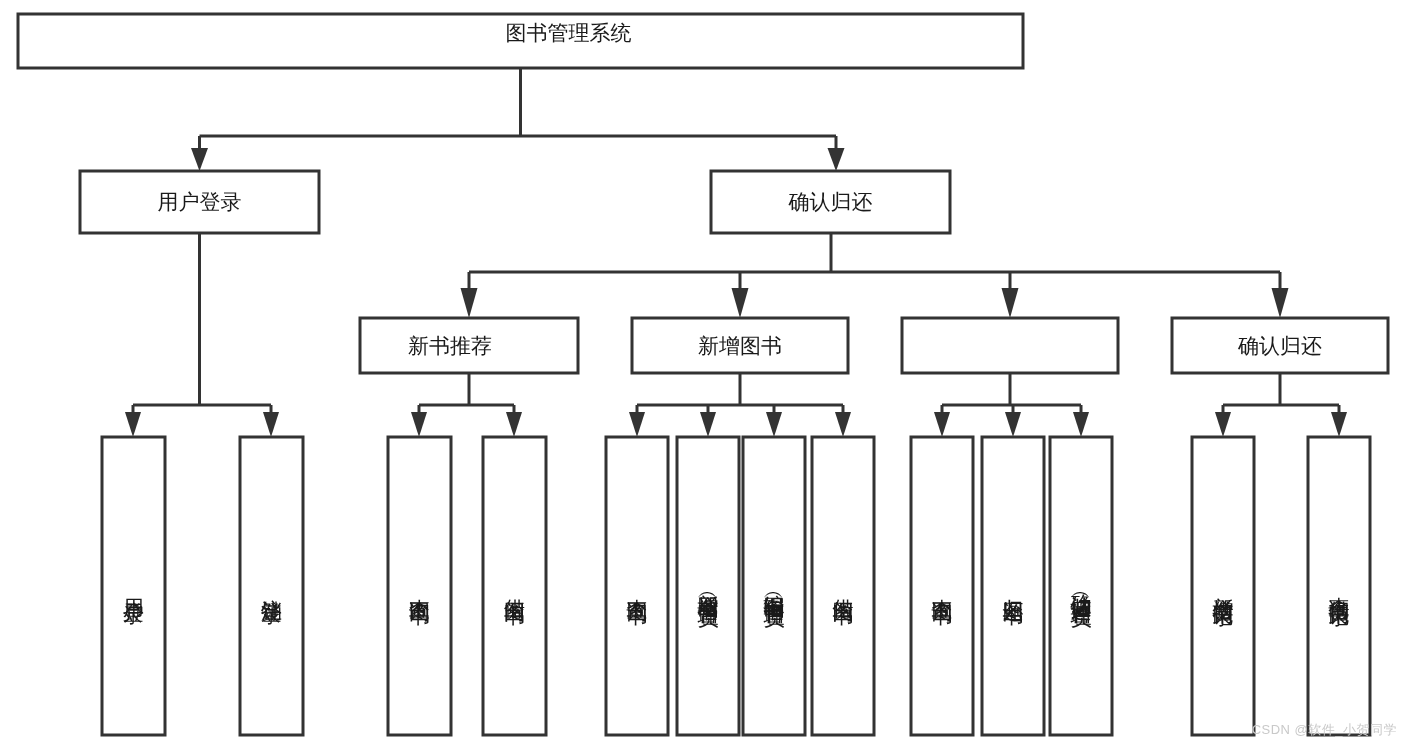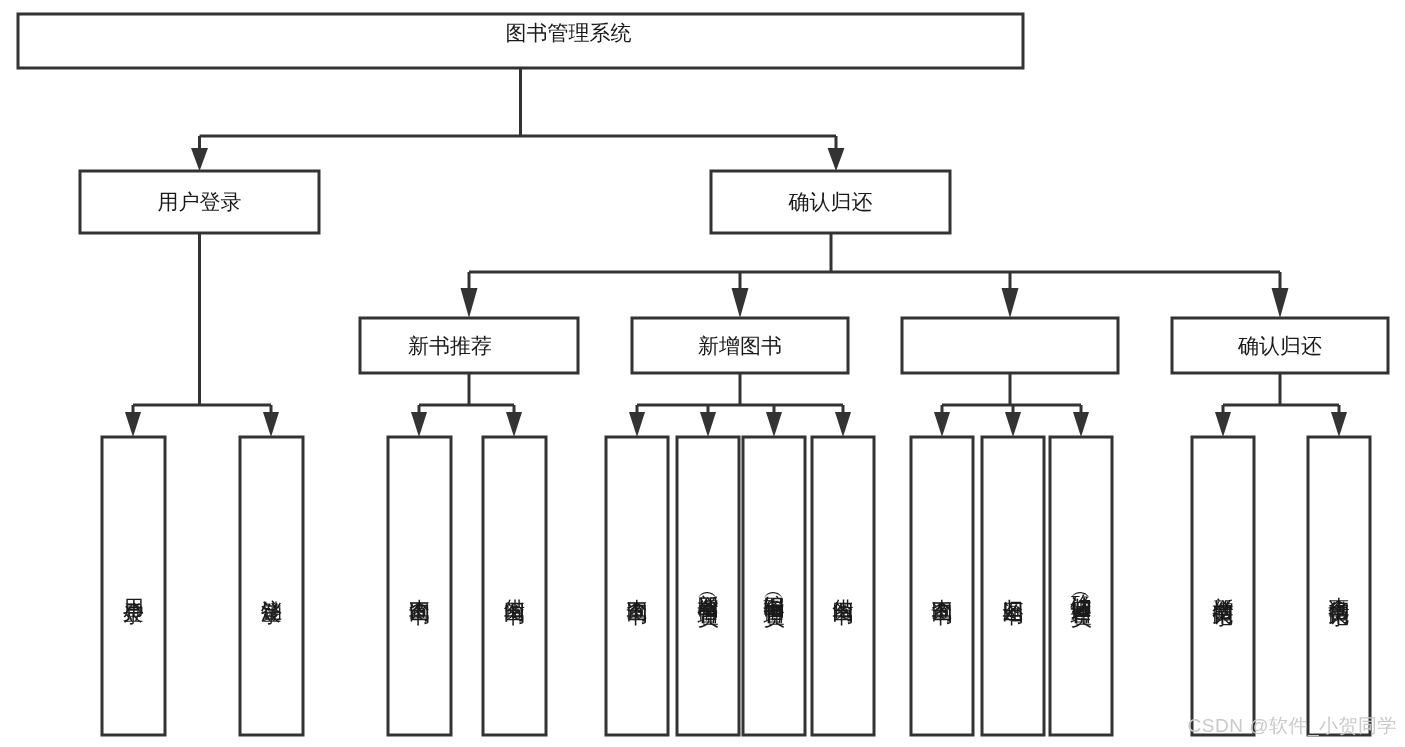--- a/index.html
+++ b/index.html
@@ -67,21 +67,21 @@
     align-items: center;
     justify-content: center;
     white-space: nowrap;
     pointer-events: none;
   }
   #watermark {
     position: absolute;
     right: 8px;
     bottom: 8px;
     font-family: "Liberation Sans", "DejaVu Sans", sans-serif;
-    font-size: 19px;
+    font-size: 13px;
     color: #c9c9c9;
     letter-spacing: 0.5px;
     white-space: nowrap;
   }
 </style>
 </head>
 <body>
 
 <div id="diagram-root">
 

